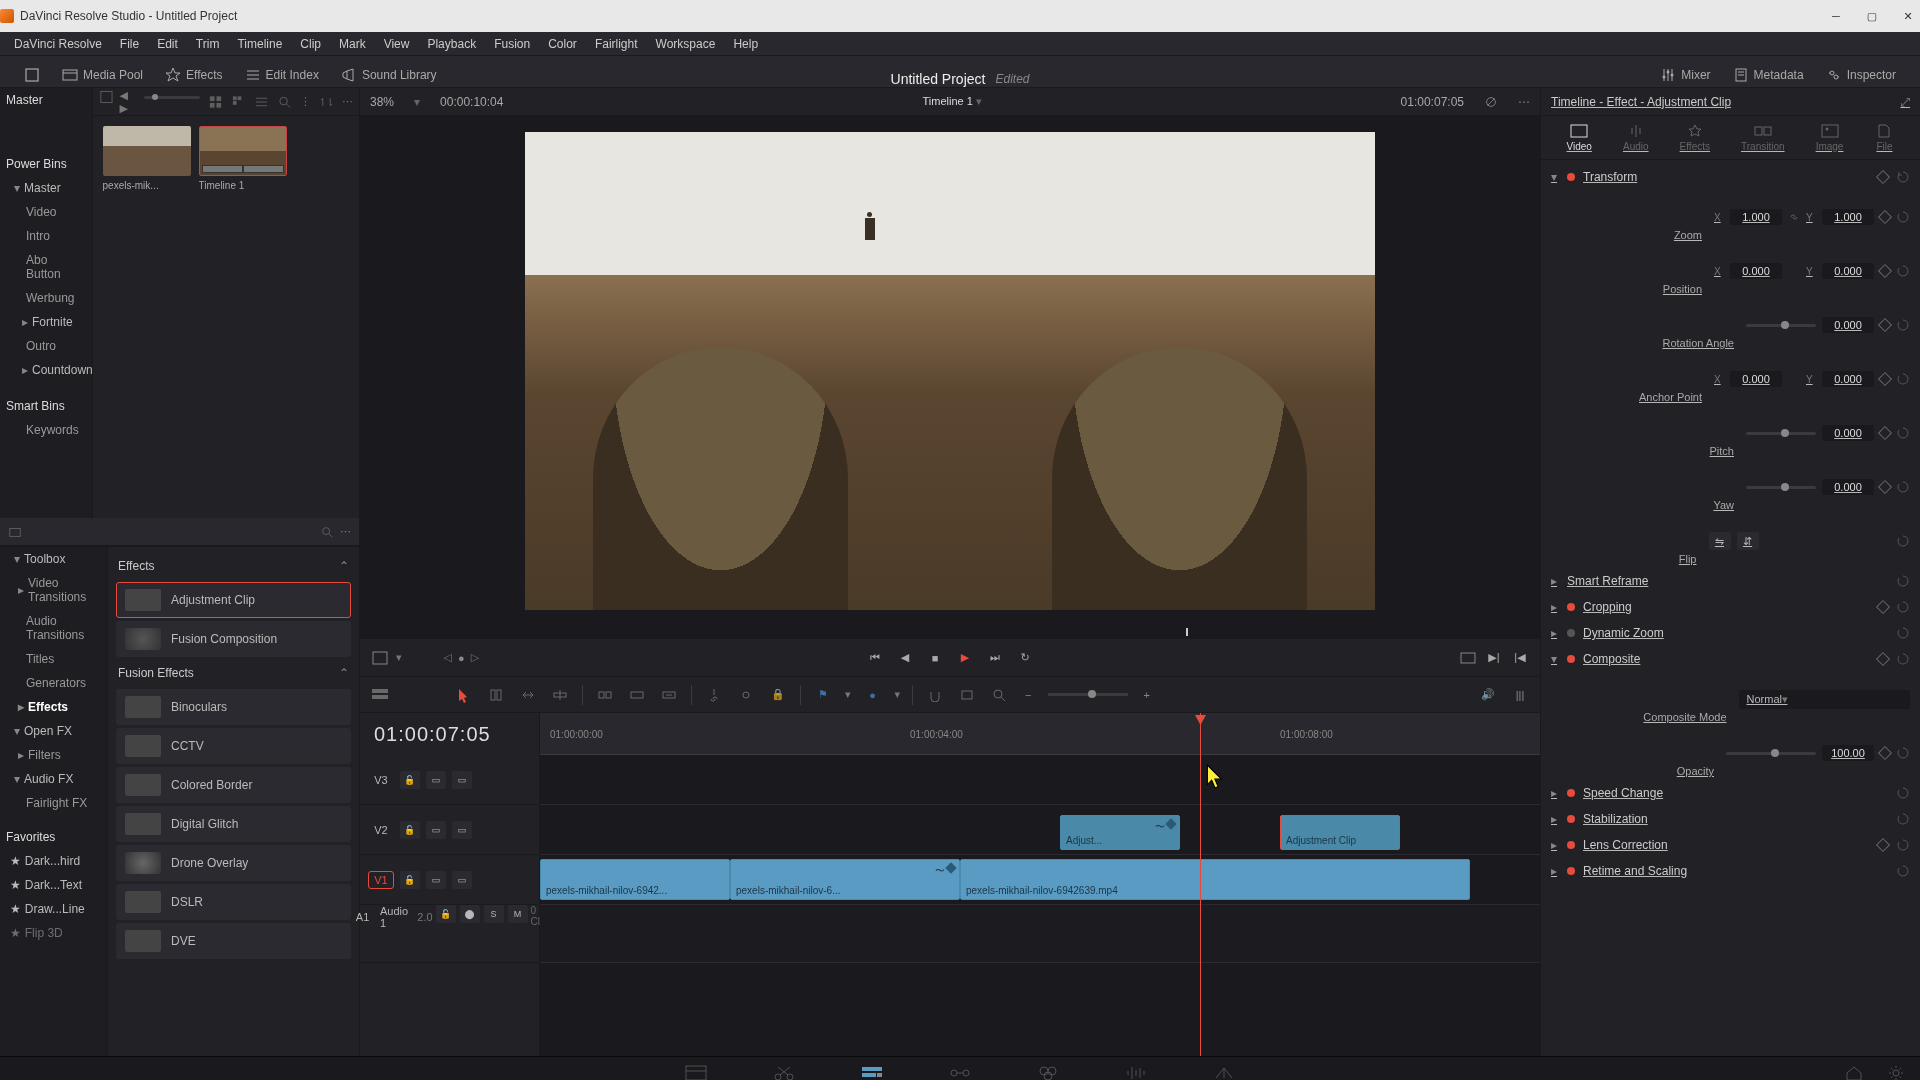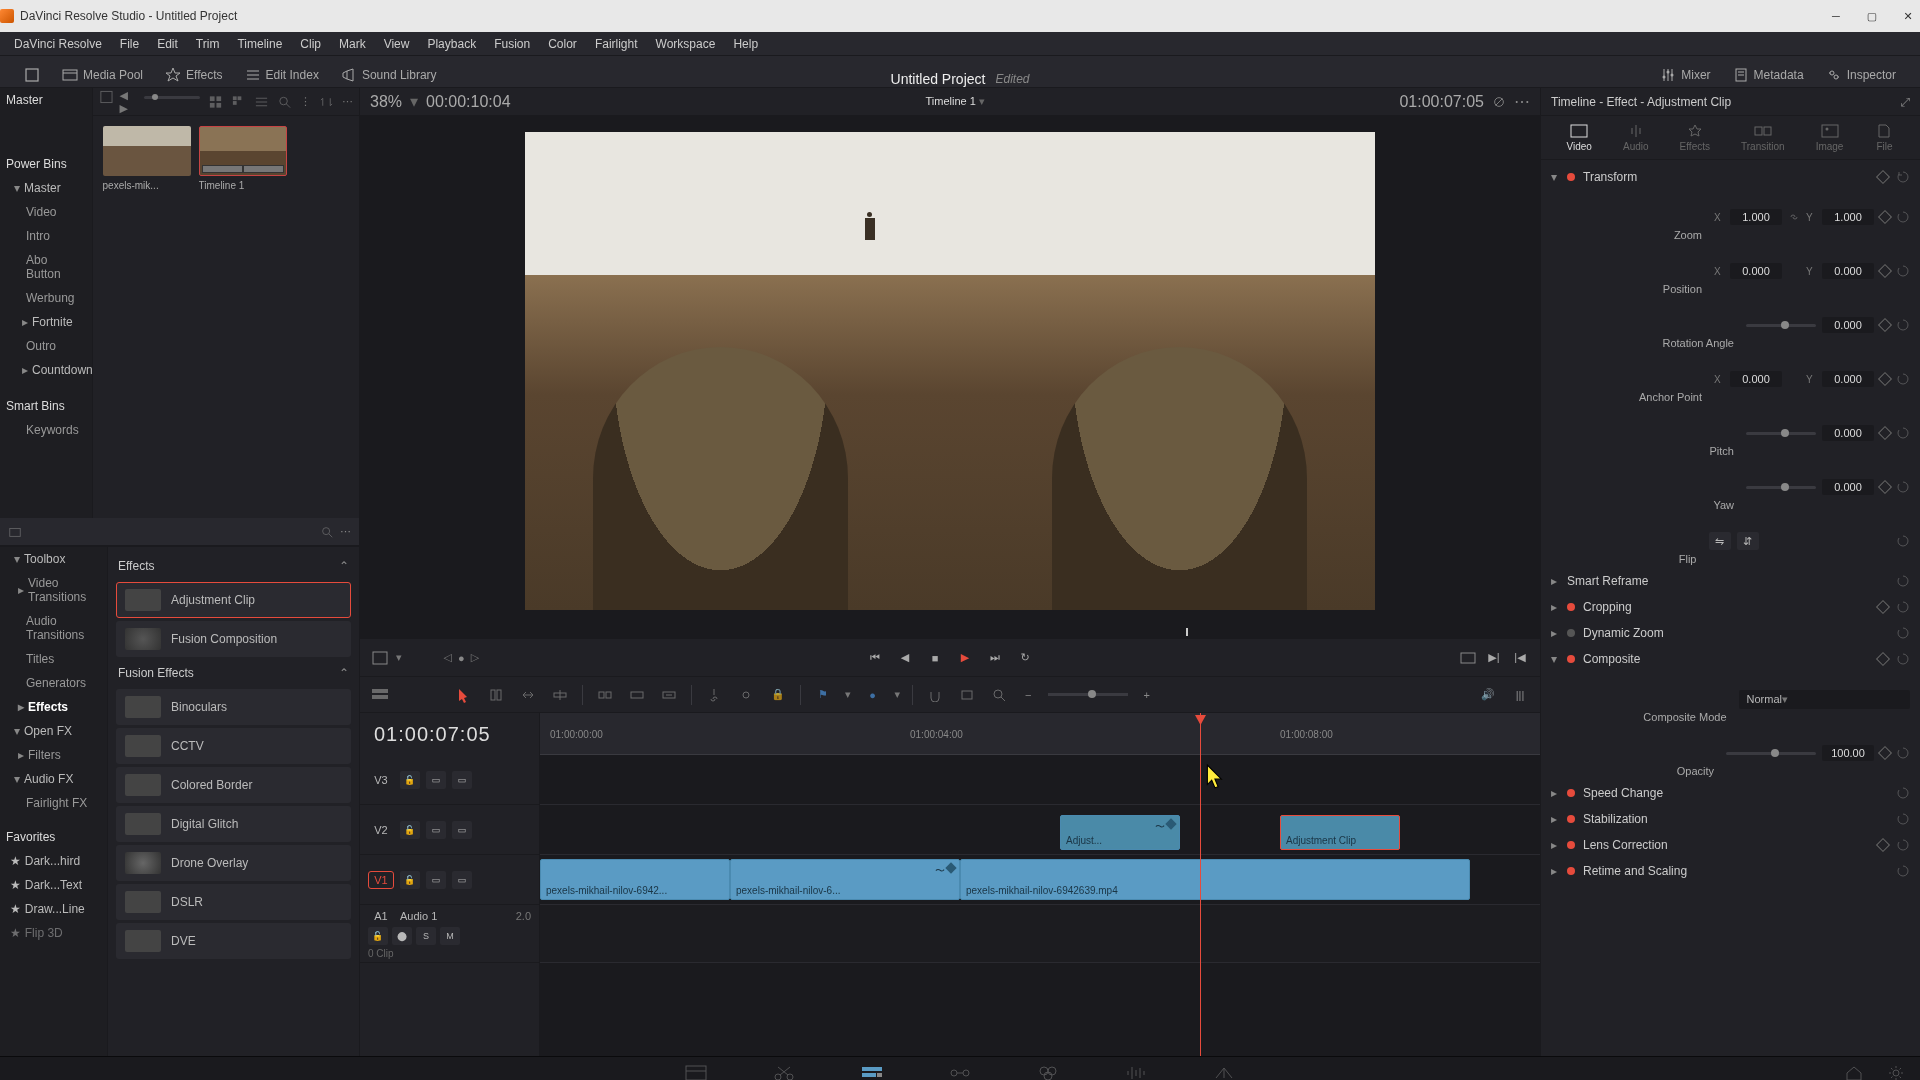--- a/index.html
+++ b/index.html
@@ -55,21 +55,21 @@
 .fx-tree { width: 108px; background: #1e1e22; border-right: 1px solid #1a1a1e; overflow: hidden; }
 .fx-list { flex: 1; padding: 6px; overflow-y: auto; }
 .fx-section { display: flex; align-items: center; justify-content: space-between; padding: 6px 4px; color: #ccc; font-size: 12px; }
 .fx-item { display: flex; align-items: center; gap: 10px; padding: 6px 8px; margin: 3px 2px; background: #2a2a30; border-radius: 3px; cursor: pointer; font-size: 12px; color: #bbb; border: 1px solid transparent; }
 .fx-item.selected { border: 1px solid #e64b3c; }
 .fx-thumb { width: 36px; height: 22px; background: #444; border-radius: 2px; flex-shrink: 0; }
 
 
 .viewer-col { flex: 1; display: flex; flex-direction: column; }
 .viewer-hdr { height: 28px; display: flex; align-items: center; justify-content: space-between; padding: 0 10px; border-bottom: 1px solid #1a1a1e; }
-.viewer-hdr-l, .viewer-hdr-r { display: flex; align-items: center; gap: 8px; font-size: 16px; color: #aaa; }
+.viewer-hdr-l, .viewer-hdr-r { display: flex; align-items: center; gap: 20px; font-size: 12px; color: #aaa; }
 .viewer-title { color: #ddd; }
 .viewer-canvas { flex: 1; background: #1a1a1e; display: flex; align-items: center; justify-content: center; position: relative; min-height: 0; }
 .frame { width: 72%; aspect-ratio: 16/9; background: linear-gradient(to bottom, #e8e6e0 0%, #e8e6e0 30%, #8a7050 30%, #5a4530 55%, #4a3a28 100%); position: relative; }
 .arch { position: absolute; bottom: 0; width: 30%; height: 55%; background: radial-gradient(ellipse at top, #6a5a40 60%, transparent 60%), #3a2e20; border-radius: 50% 50% 0 0; }
 .arch.a1 { left: 8%; }
 .arch.a2 { right: 8%; }
 .figure { position: absolute; top: 18%; left: 40%; width: 10px; height: 22px; background: #3a3025; }
 .figure::before { content: ''; position: absolute; top: -6px; left: 2px; width: 5px; height: 5px; background: #3a3025; border-radius: 50%; }
 .scrub-bar { height: 12px; background: #1a1a1e; position: relative; }
 .scrub-pos { position: absolute; top: 2px; width: 2px; height: 8px; background: #ccc; left: 70%; }
@@ -105,21 +105,21 @@
 
 .track-row { height: 50px; border-bottom: 1px solid #2a2a30; position: relative; }
 .track-row.audio { height: 58px; }
 .clip { position: absolute; top: 4px; bottom: 4px; background: #5a9bc4; border: 1px solid #4a8ab0; border-radius: 2px; display: flex; align-items: flex-end; padding: 3px 5px; font-size: 10px; color: #1a3545; overflow: hidden; white-space: nowrap; }
 .clip.adj { background: #4a8aa8; top: 10px; }
 .clip.adj.sel { border: 1px solid #e64b3c; }
 .clip-kf { position: absolute; right: 4px; top: 4px; display: flex; gap: 2px; }
 .kf-dot { width: 8px; height: 8px; background: #2a5a75; transform: rotate(45deg); }
 
 
-.inspector { width: 380px; border-left: 1px solid #1a1a1e; display: flex; flex-direction: column; background: #212126; }
+.inspector { width: 380px; border-left: 1px solid #1a1a1e; display: flex; flex-direction: column; background: #212126; text-decoration: underline; }
 .insp-hdr { height: 28px; display: flex; align-items: center; padding: 0 10px; border-bottom: 1px solid #1a1a1e; font-size: 12px; color: #ccc; }
 .insp-tabs { height: 44px; display: flex; align-items: center; justify-content: space-around; border-bottom: 1px solid #1a1a1e; padding: 0 10px; }
 .insp-tab { display: flex; flex-direction: column; align-items: center; gap: 2px; font-size: 10px; color: #666; cursor: pointer; }
 .insp-tab.active { color: #ddd; }
 .insp-tab-icon { width: 20px; height: 16px; }
 .insp-body { flex: 1; overflow-y: auto; padding: 4px 0; }
 .insp-section { padding: 6px 10px; display: flex; align-items: center; gap: 8px; font-size: 12px; color: #ccc; }
 .insp-section .arrow { width: 8px; color: #888; }
 .insp-dot { width: 8px; height: 8px; border-radius: 50%; background: #e64b3c; }
 .insp-section .label { flex: 1; }
@@ -589,21 +589,21 @@
             <span class="track-btn">🔓</span>
             <span class="track-btn">▭</span>
             <span class="track-btn">▭</span>
           </div>
           <div class="track-hdr">
             <span class="lbl v1">V1</span>
             <span class="track-btn">🔓</span>
             <span class="track-btn">▭</span>
             <span class="track-btn">▭</span>
           </div>
-          <div class="track-hdr audio" style="flex-direction:column;align-items:flex-start;justify-content:center;gap:3px">
+          <div class="track-hdr audio" style="flex-direction:row;align-items:flex-start;justify-content:center;gap:3px">
             <div style="display:flex;gap:6px;align-items:center;width:100%">
               <span class="lbl">A1</span>
               <span>Audio 1</span>
               <span style="margin-left:auto;color:#777">2.0</span>
             </div>
             <div style="display:flex;gap:4px">
               <span class="track-btn">🔓</span>
               <span class="track-btn">⬤</span>
               <span class="track-btn">S</span>
               <span class="track-btn">M</span>

